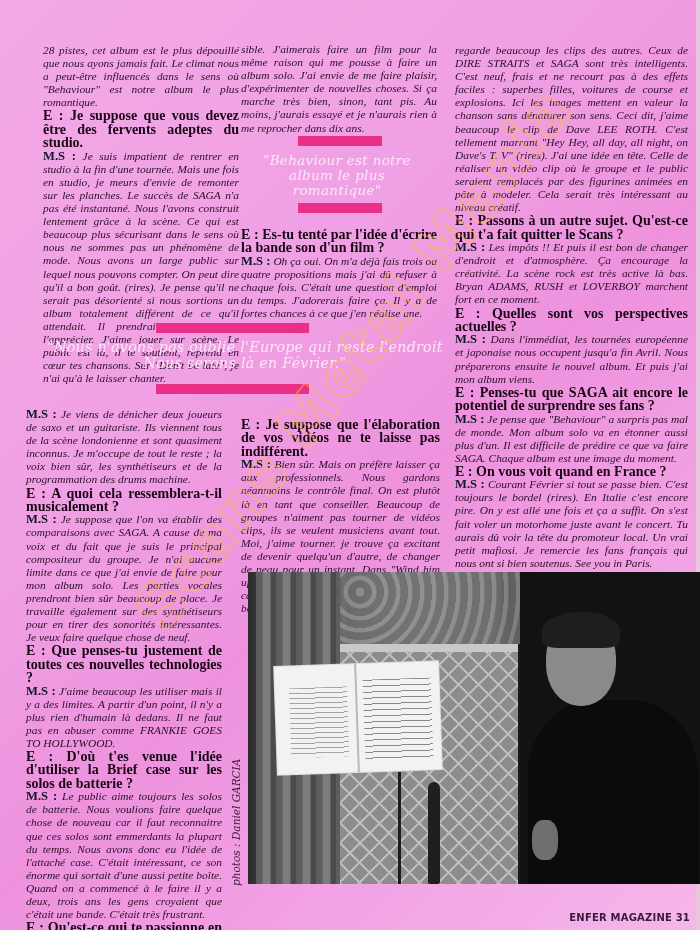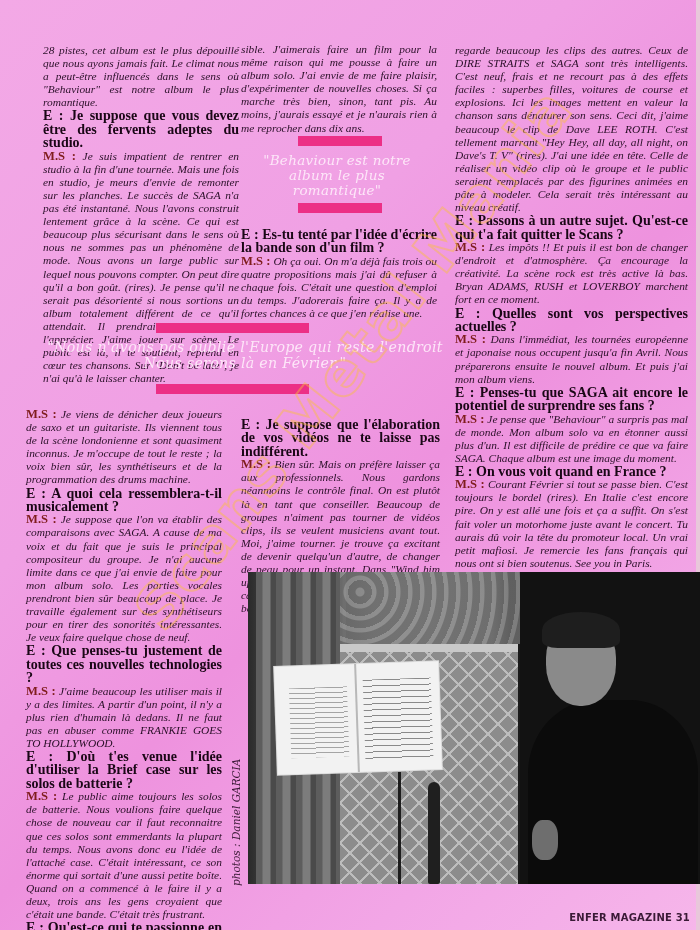--- a/index.html
+++ b/index.html
@@ -7,21 +7,21 @@
     width:700px; height:930px; position:relative; overflow:hidden;
     background: linear-gradient(135deg, #f3a9e6 0%, #f0a0e4 35%, #ee92de 55%, #f2a6e6 80%, #f6b6ea 100%);
     font-family: "Liberation Serif", serif;
     color:#2a0f28;
   }
   .page-edge { position:absolute; right:0; top:0; width:4px; height:930px; background:#e8c7da; }
   .col { position:absolute; font-size:11.4px; line-height:13.1px; text-align:justify; }
   .col p { margin:0; }
   .q { font-weight:bold; font-style:normal; font-size:14px; line-height:13.4px; color:#1a0716; }
   .a { font-style:italic; }
-  .a .lbl { font-style:normal; font-weight:bold; font-size:12.6px; color:#7f1d1d; }
+  .a .lbl { font-style:normal; font-weight:bold; font-size:12.6px; color:#0f172a; }
   .pull {
     position:absolute; text-align:center; color:#fde6f8; font-style:italic;
     font-family:"DejaVu Serif", serif; letter-spacing:0.3px;
   }
   .bar { position:absolute; background:#ec2f86; height:10px; }
   .photo {
     position:absolute; left:248px; top:572px; width:452px; height:312px;
     background:
       linear-gradient(90deg, #2a2a2a 0%, #4a4a4a 6%, #6f6f6f 14%, #5d5d5d 22%, #8a8a8a 28%, #9a9a9a 40%, #7a7a7a 54%, #1a1a1a 58%, #101010 100%);
     overflow:hidden;

